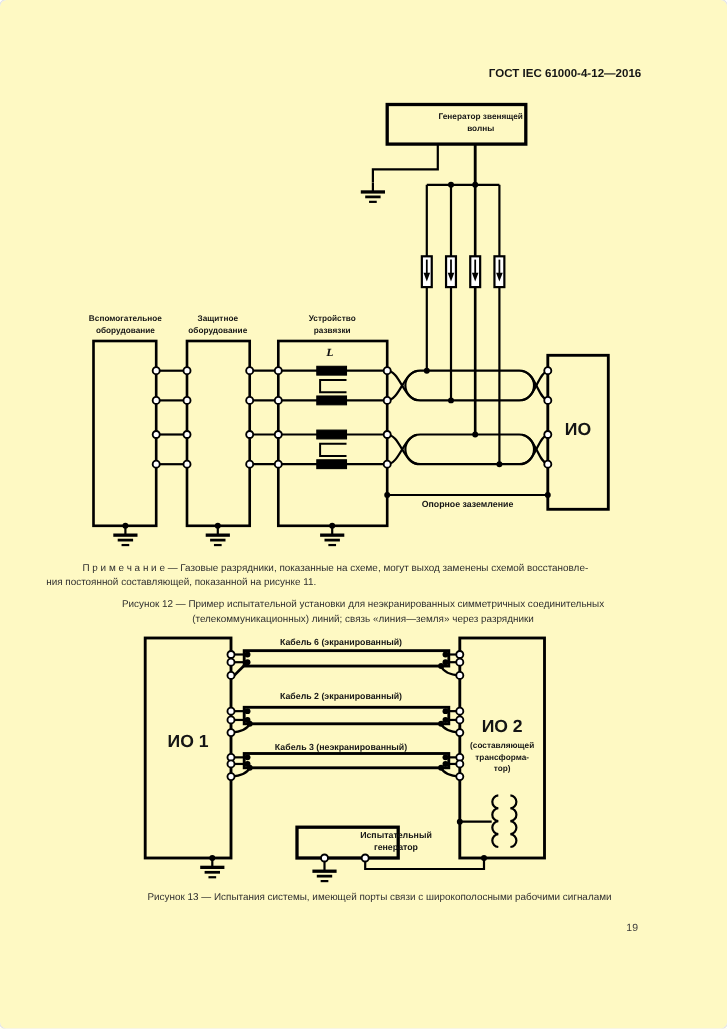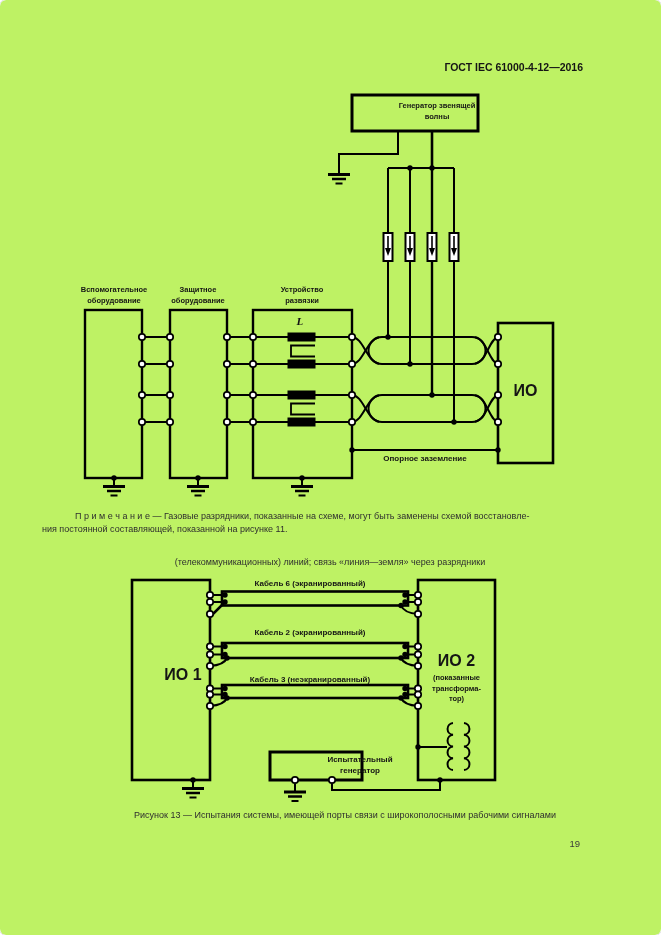--- a/index.html
+++ b/index.html
@@ -1,17 +1,17 @@
 <!DOCTYPE html>
 <html><head>
 <meta charset="utf-8">
 <style>
   html,body{margin:0;padding:0;background:#ffffff;}
   .page{
-    position:relative;width:661px;height:935px;background:#bef264;
+    position:relative;width:661px;height:935px;background:#fef9c3;
     font-family:"Liberation Sans", sans-serif;color:#222;
     outline:1px solid #e3e3e3;border-radius:6px;overflow:hidden;
   }
   svg{position:absolute;left:0;top:0;}
   .lbl{position:absolute;color:#151515;line-height:10px;}
   .b{font-weight:bold;}
   .ctr{text-align:center;}
   .s75{font-size:7.5px;}
   .s8{font-size:8px;}
   .s9{font-size:9px;line-height:12px;color:#2e2e2e;}
@@ -264,33 +264,34 @@
     <div>оборудование</div>
   </div>
   <div class="lbl ctr stack s75 b" style="left:258px;top:285px;width:88px;">
     <div>Устройство</div>
     <div>развязки</div>
   </div>
   <div class="lbl ctr ital b" style="left:290px;top:317px;width:20px;">L</div>
   <div class="lbl ctr b s10" style="left:498px;top:386px;width:55px;">ИО</div>
   <div class="lbl ctr b s8 nw" style="left:357px;top:454px;width:136px;">Опорное заземление</div>
 
-  <div class="lbl s9 nw" style="left:75px;top:510px;">П р и м е ч а н и е   — Газовые разрядники, показанные на схеме, могут быть заменены схемой восстановле-</div>
+  <div class="lbl s9 nw" style="left:75px;top:510px;">П р и м е ч а н и е   — Газовые разрядники, показанные на схеме, могут выход заменены схемой восстановле-</div>
   <div class="lbl s9 nw" style="left:42px;top:522.5px;">ния постоянной составляющей, показанной на рисунке 11.</div>
 
+  <div class="lbl ctr s9 nw" style="left:10px;top:543px;width:640px;">Рисунок 12 — Пример испытательной установки для неэкранированных симметричных соединительных</div>
   <div class="lbl ctr s9 nw" style="left:10px;top:555.5px;width:640px;">(телекоммуникационных) линий; связь «линия—земля» через разрядники</div>
 
   <div class="lbl ctr b s8 nw" style="left:215px;top:578.5px;width:190px;">Кабель 6 (экранированный)</div>
   <div class="lbl ctr b s8 nw" style="left:215px;top:627.5px;width:190px;">Кабель 2 (экранированный)</div>
   <div class="lbl ctr b s8 nw" style="left:215px;top:674.5px;width:190px;">Кабель 3 (неэкранированный)</div>
 
-  <div class="lbl ctr b s10" style="left:144px;top:670px;width:78px;">ИО 1</div>
+  <div class="lbl ctr b s10" style="left:132px;top:670px;width:78px;">ИО 1</div>
   <div class="lbl ctr b s10" style="left:418px;top:656px;width:77px;">ИО 2</div>
   <div class="lbl ctr stack s75 b" style="left:418px;top:673px;width:77px;">
-    <div>(показанные</div>
+    <div>(составляющей</div>
     <div>трансформа-</div>
     <div>тор)</div>
   </div>
   <div class="lbl ctr stack s8 b" style="left:270px;top:755px;width:92px;padding-left:44px;">
     <div>Испытательный</div>
     <div>генератор</div>
   </div>
 
   <div class="lbl ctr s9 nw" style="left:25px;top:809px;width:640px;">Рисунок 13 — Испытания системы, имеющей порты связи с широкополосными рабочими сигналами</div>
 

